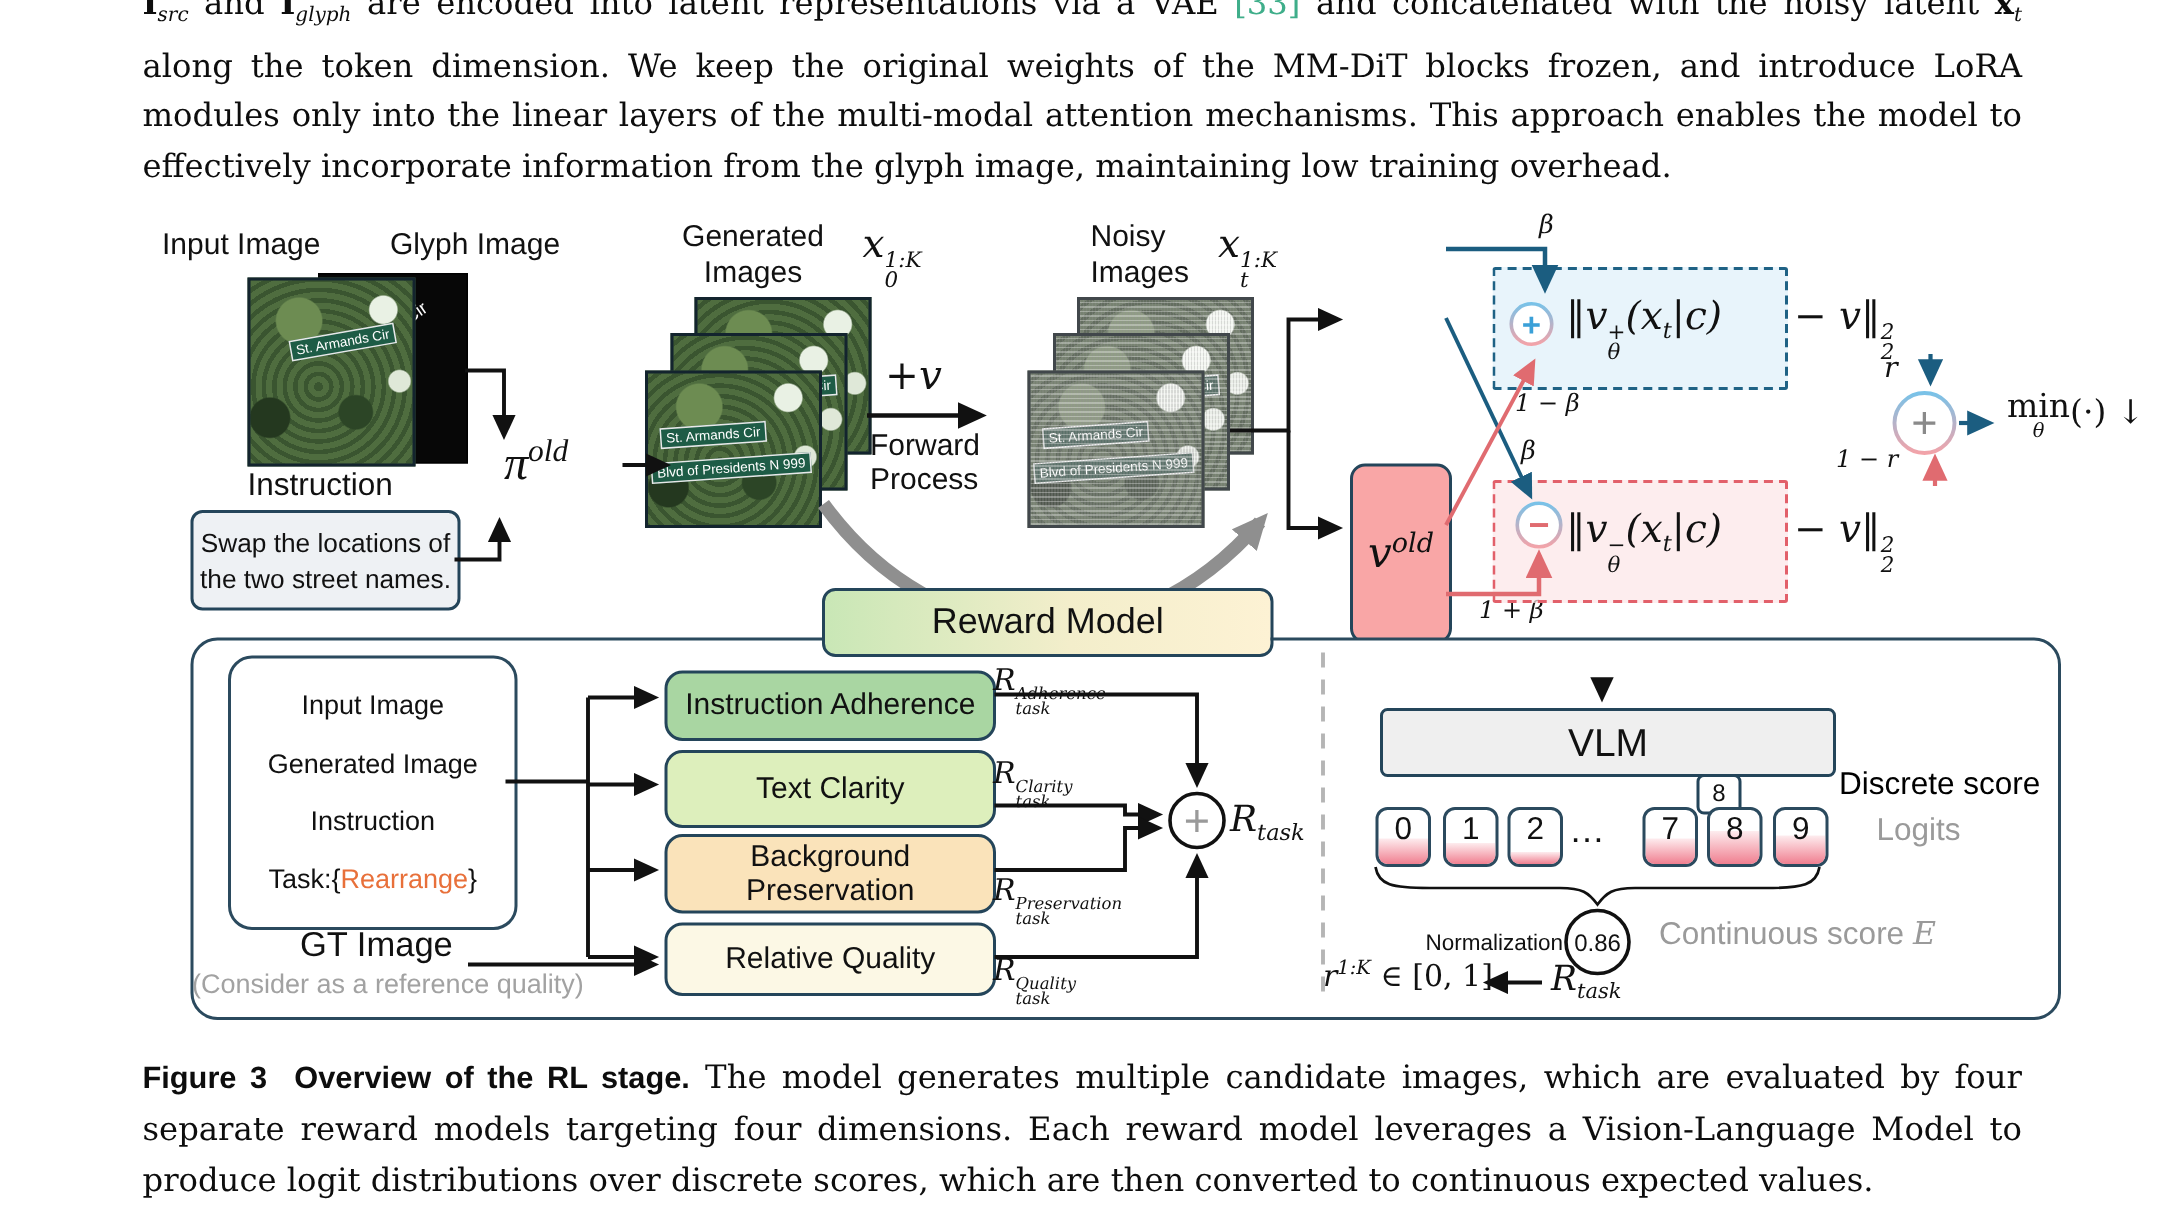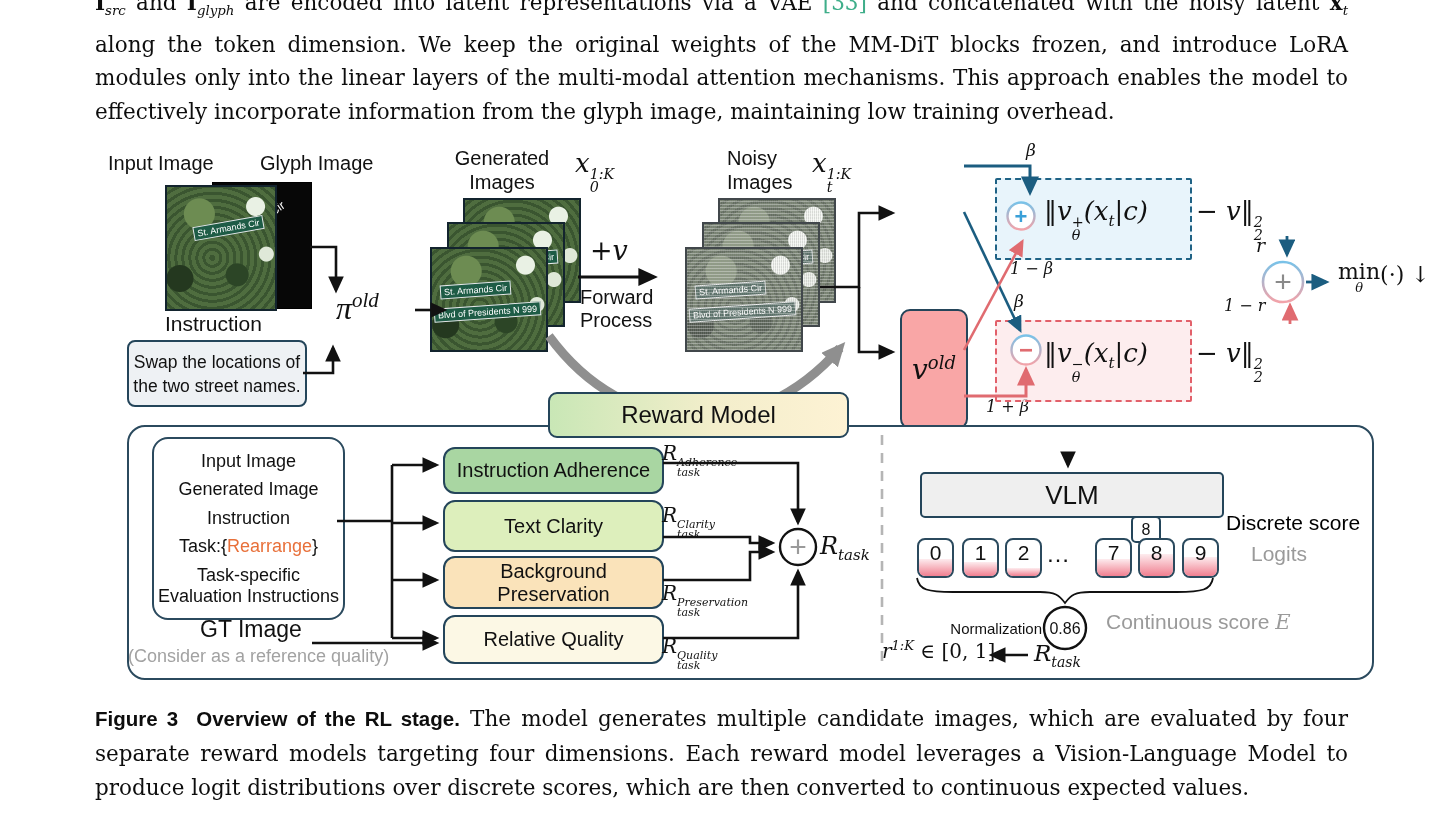--- a/index.html
+++ b/index.html
@@ -185,21 +185,20 @@
     <span>Reward Model</span>
   </div>
 
   <div class="panel" style="left:127px;top:285px;width:1243px;height:251px;"></div>
 
   <div class="inner-box" style="left:152px;top:297px;width:185px;height:171px;">
     <span>Input Image</span>
     <span>Generated Image</span>
     <span>Instruction</span>
     <span><span>Task:{</span><span style="color:#e8703a;">Rearrange</span><span>}</span></span>
-    <span><span>Task-specific</span><br><span>Evaluation Instructions</span></span>
   </div>
   <div class="abs" style="left:200px;top:476px;font-size:23px;">GT Image</div>
   <div class="abs" style="left:128px;top:506px;font-size:18px;color:#a2a2a2;">(Consider as a reference quality)</div>
 
   <div class="rw" style="left:443px;top:307px;width:217px;height:43px;background:#a9d6a2;">
       <span>Instruction Adherence</span>
     </div>
   <div class="rw" style="left:443px;top:360px;width:217px;height:48px;background:#ddefbc;">
       <span>Text Clarity</span>
     </div>

